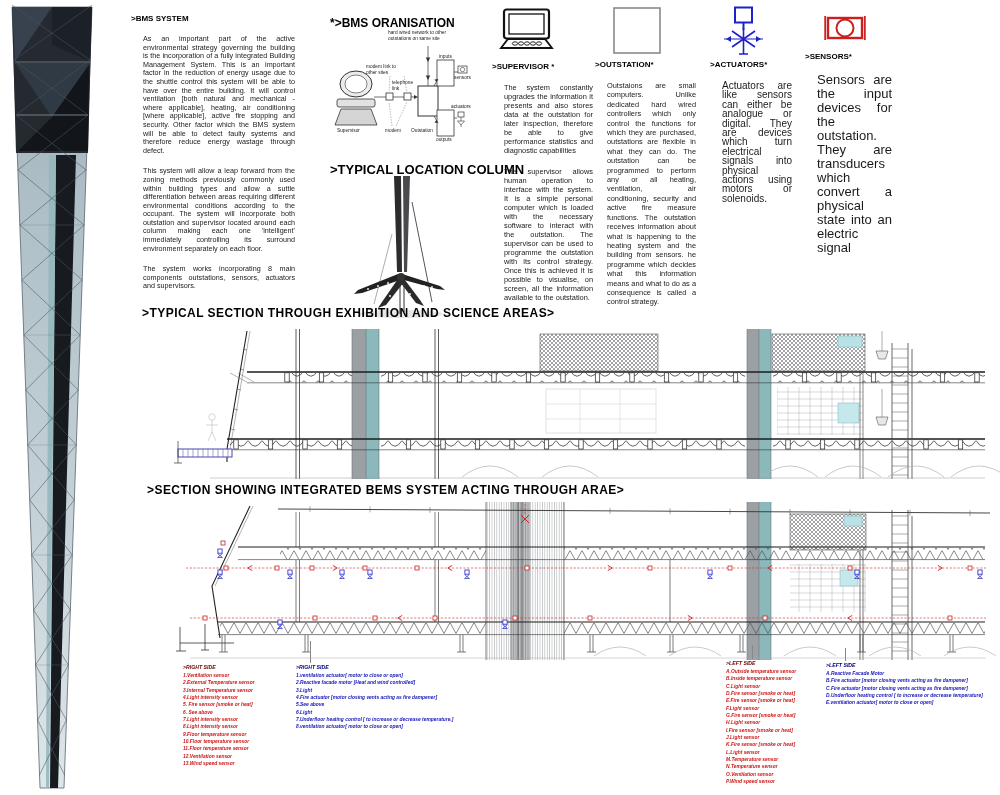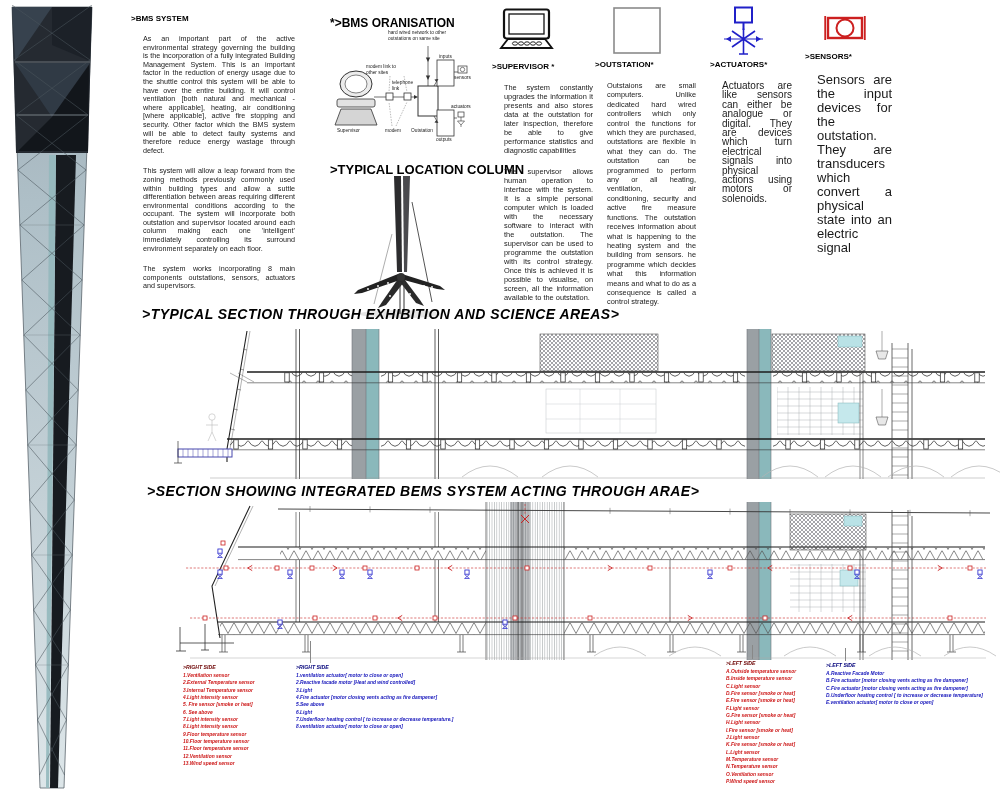--- a/index.html
+++ b/index.html
@@ -1,21 +1,21 @@
 <!DOCTYPE html>
 <html><head>
 <meta charset="utf-8">
 <style>
   html,body{margin:0;padding:0}
   body{width:1000px;height:795px;background:#fff;position:relative;overflow:hidden;
        font-family:"Liberation Sans",sans-serif;color:#1a1a1a}
   .abs{position:absolute}
   .h-col{font-size:8px;font-weight:bold;color:#000;margin:0;white-space:nowrap}
   .body-txt p{margin:12px;text-align:justify}
-  .sec-head{font-size:14px;font-weight:bold;font-style:italic;letter-spacing:.45px;color:#000;white-space:nowrap}
+  .sec-head{font-size:12px;font-weight:bold;letter-spacing:.45px;color:#000;white-space:nowrap}
   
   .bms-body{font-size:7.2px;line-height:8.6px;width:176px}
   .sup-body{font-size:7.4px;line-height:9.0px;width:113px}
   .out-body{font-size:7.4px;line-height:9.4px;width:113px}
   .act-body{font-size:10px;line-height:9.4px;width:94px}
   .sen-body{font-size:13px;line-height:14px;width:99px}
   
   .od{position:absolute;left:330px;top:30px;width:148px;height:132px}
   .od svg{position:absolute;left:0;top:0}
   .od-label{position:absolute;font-size:4.8px;line-height:5.6px;color:#222}

